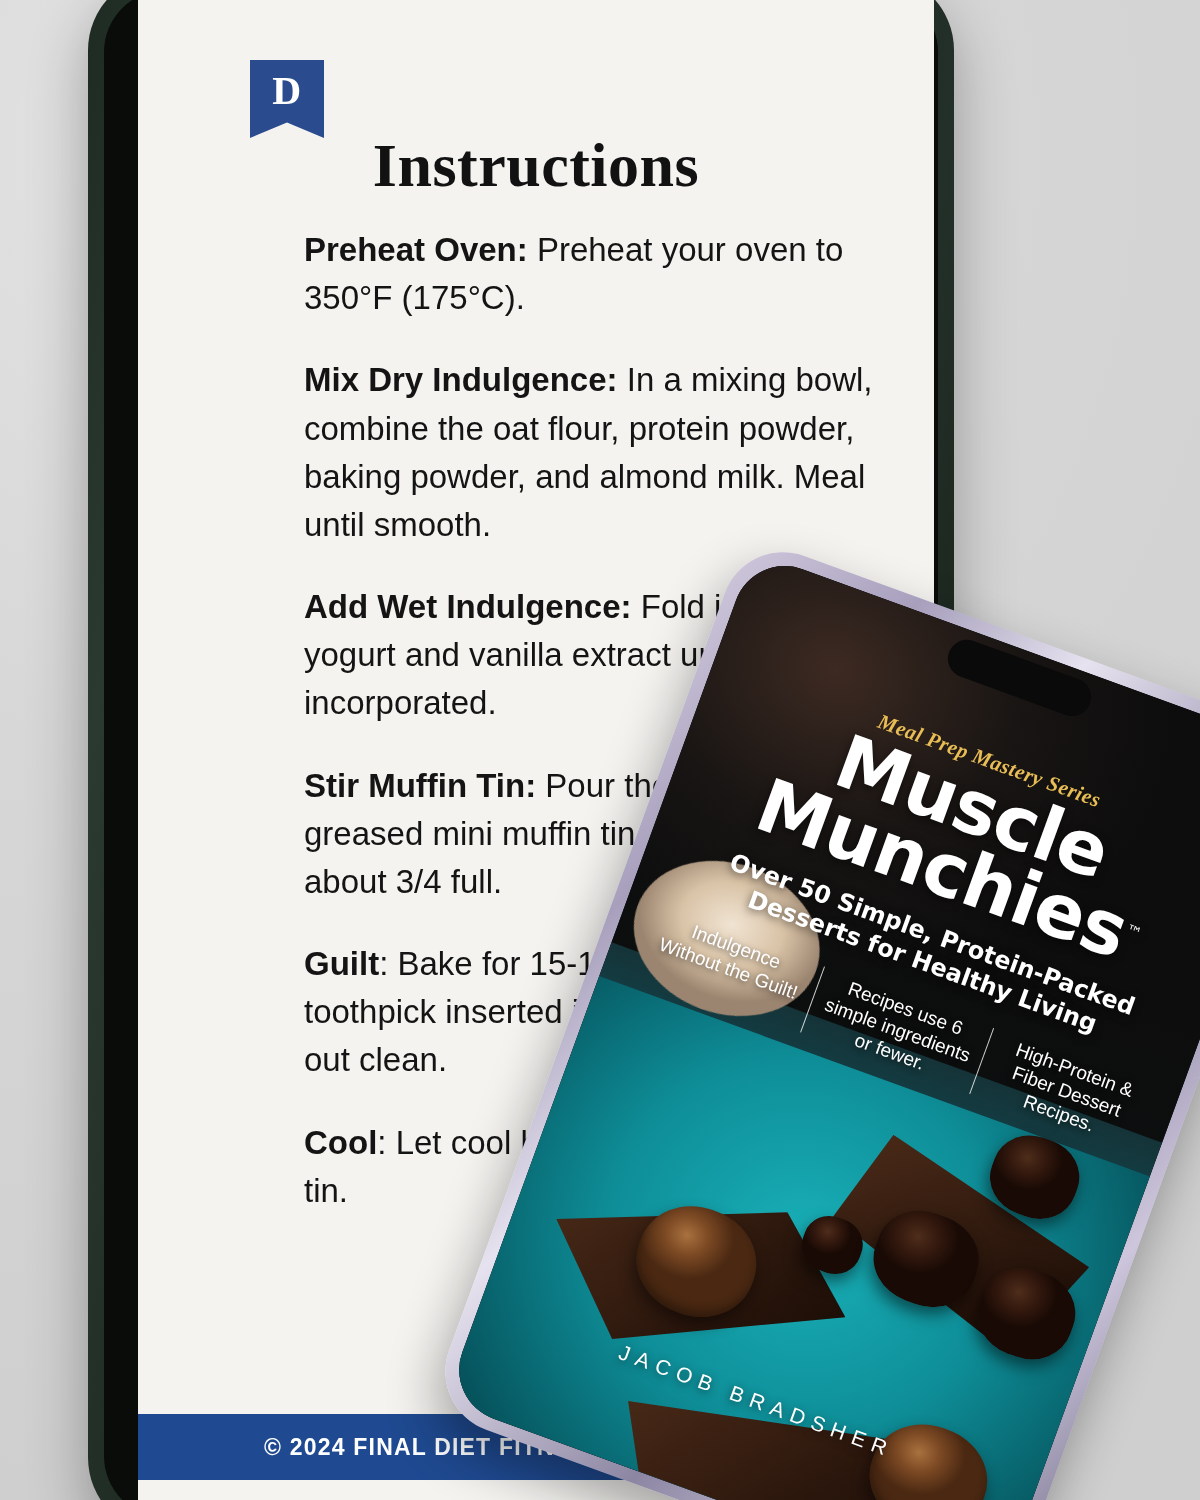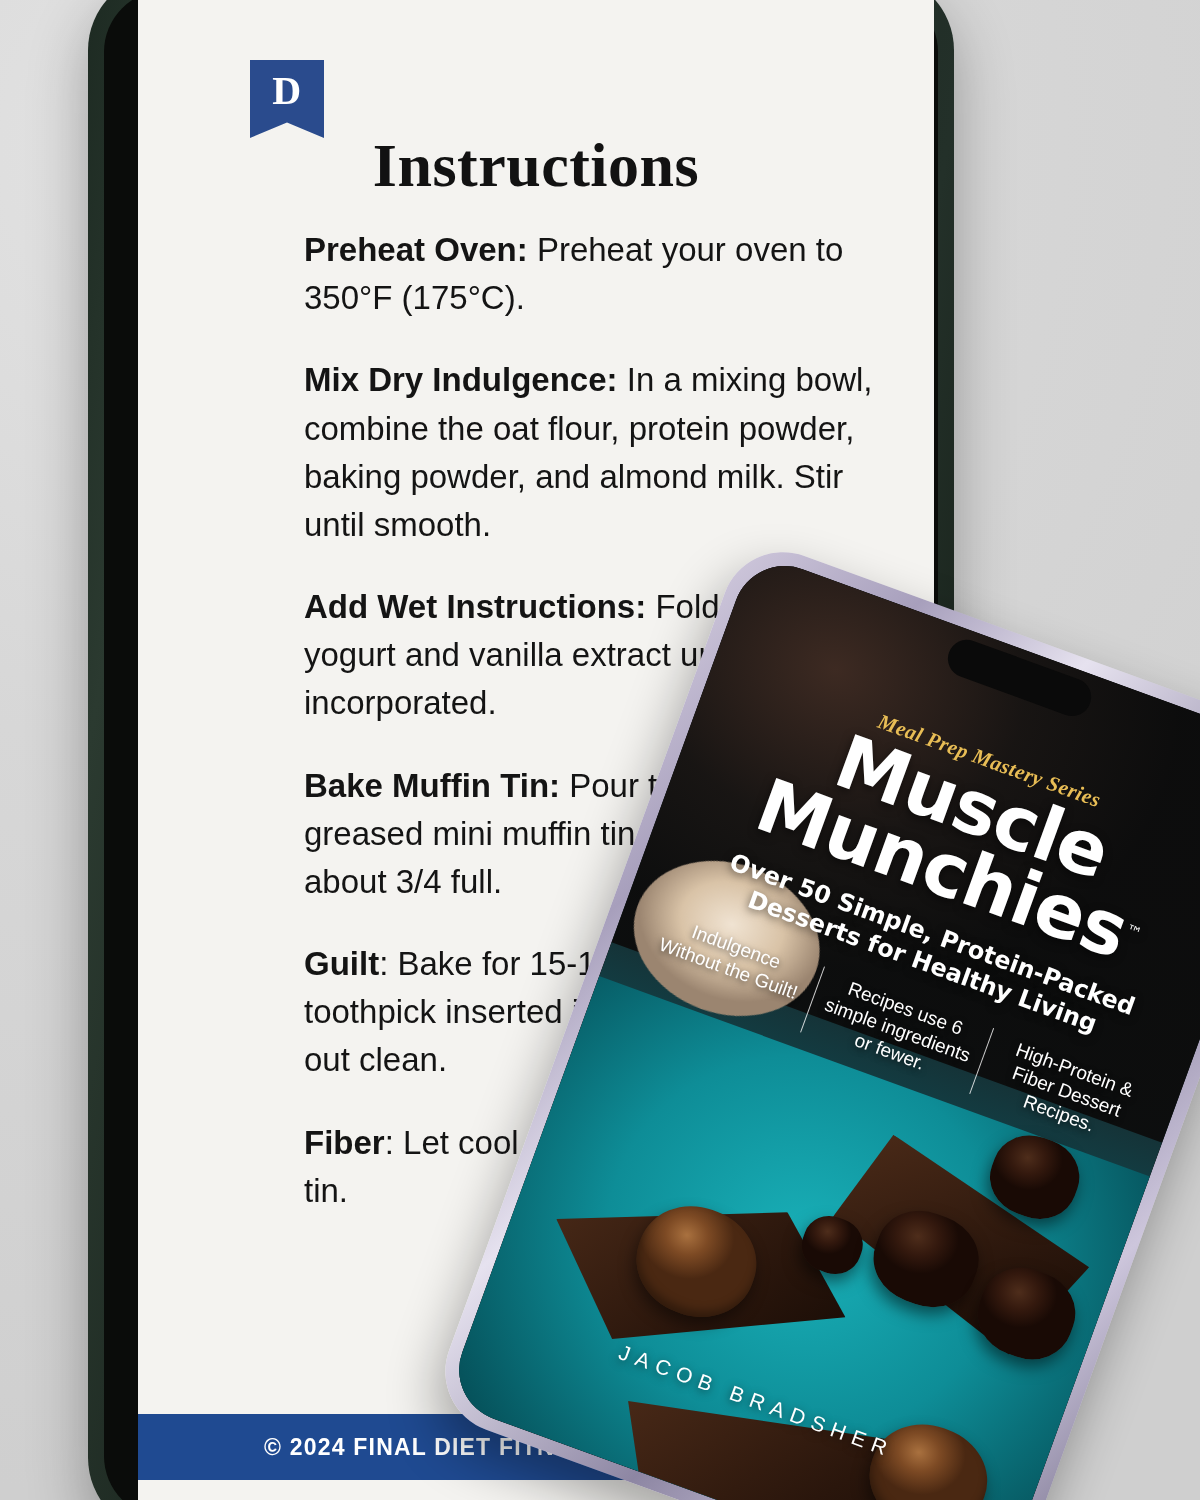--- a/index.html
+++ b/index.html
@@ -321,33 +321,33 @@
 
       <div class="logo-badge">D</div>
 
       <div class="page-title">Instructions</div>
 
       <div class="steps">
         <div class="step">
           <b>Preheat Oven:</b><span> Preheat your oven to 350°F (175°C).</span>
         </div>
         <div class="step">
-          <b>Mix Dry Indulgence:</b><span> In a mixing bowl, combine the oat flour, protein powder, baking powder, and almond milk. Stir until smooth.</span>
-        </div>
-        <div class="step">
-          <b>Add Wet Instructions:</b><span> Fold in the Greek yogurt and vanilla extract until well incorporated.</span>
-        </div>
-        <div class="step">
-          <b>Bake Muffin Tin:</b><span> Pour the mixture into a greased mini muffin tin, filling each cup about 3/4 full.</span>
+          <b>Mix Dry Indulgence:</b><span> In a mixing bowl, combine the oat flour, protein powder, baking powder, and almond milk. Meal until smooth.</span>
+        </div>
+        <div class="step">
+          <b>Add Wet Indulgence:</b><span> Fold in the Greek yogurt and vanilla extract until well incorporated.</span>
+        </div>
+        <div class="step">
+          <b>Stir Muffin Tin:</b><span> Pour the mixture into a greased mini muffin tin, filling each cup about 3/4 full.</span>
         </div>
         <div class="step">
           <b>Guilt</b><span>: Bake for 15-18 minutes, or until a toothpick inserted into the center comes out clean.</span>
         </div>
         <div class="step">
-          <b>Fiber</b><span>: Let cool before removing from the tin.</span>
+          <b>Cool</b><span>: Let cool before removing from the tin.</span>
         </div>
       </div>
 
       <div class="footer-bar">
         <span>© 2024 FINAL DIET FITNESS CO</span>
       </div>
     </div>
   </div>
 </div>
 

